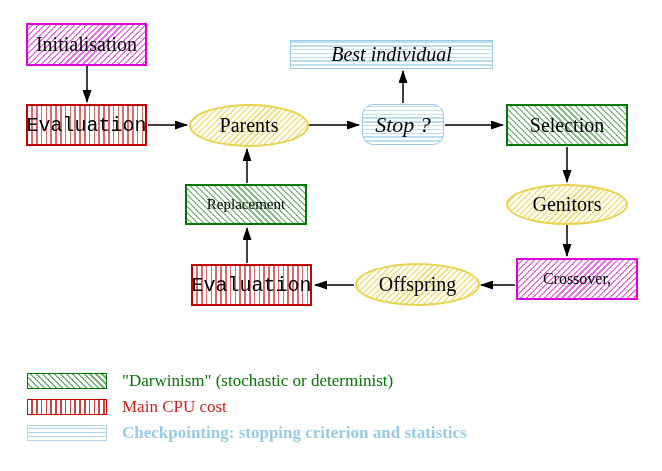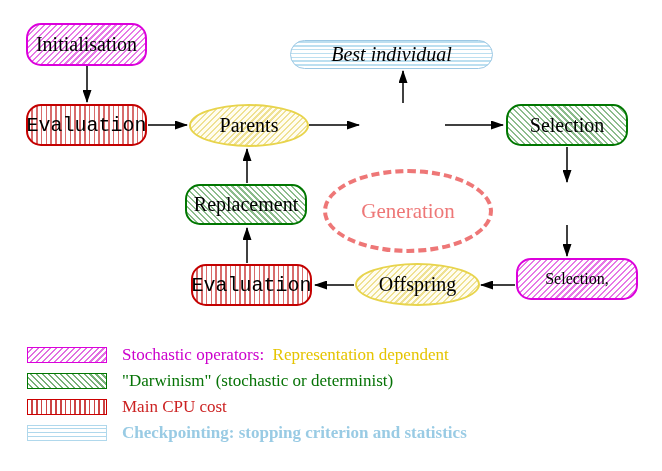--- a/index.html
+++ b/index.html
@@ -2,21 +2,21 @@
 <html><head>
 <meta charset="utf-8">
 <style>
   html,body{margin:0;padding:0;background:#fff;}
   #canvas{
     position:relative;width:662px;height:471px;background:#fff;overflow:hidden;
     font-family:"Liberation Serif","DejaVu Serif",serif;
   }
   .node{
     position:absolute;display:flex;align-items:center;justify-content:center;
-    color:#000;font-size:20px;text-align:center;box-sizing:border-box;white-space:nowrap;border-radius:15px;
+    color:#000;font-size:20px;text-align:center;box-sizing:border-box;white-space:nowrap;
   }
   
   .hatch-magenta{border:2px solid #dc00dc;
     background:repeating-linear-gradient(135deg,#fff 0 2.6px,#e678e6 2.6px 4.2px);}
   .stripe-red{border:2px solid #c40000;
     background:repeating-linear-gradient(90deg,#fff 0 3.2px,#d86c6c 3.2px 4.8px);font-family:Liberation Mono, monospace;}
   .hatch-green{border:2px solid #007700;
     background:repeating-linear-gradient(45deg,#fff 0 2.6px,#8cbc8c 2.6px 4.2px);text-align:right;}
   .stripe-cyan{border:1.5px solid #9cc8e4;
     background:repeating-linear-gradient(0deg,#fff 0 2.4px,#bcdff0 2.4px 3.8px);font-style:italic;}
@@ -72,42 +72,39 @@
   </svg>
 
   <div class="node hatch-magenta" style="left:26px;top:23px;width:121px;height:43px;">Initialisation</div>
 
   <div class="node stripe-red" style="left:26px;top:104px;width:121px;height:42px;">Evaluation</div>
 
   <div class="node hatch-yellow" style="left:189px;top:104px;width:120px;height:43px;">Parents</div>
 
   <div class="node stripe-cyan" style="left:290px;top:40px;width:203px;height:29px;">Best individual</div>
 
+  <div class="node stripe-cyan" style="left:362px;top:104px;width:82px;height:41px;border-radius:11px;font-size:22px;">Stop ?</div>
 
   <div class="node hatch-green" style="left:506px;top:104px;width:122px;height:42px;">Selection</div>
 
+  <div class="node hatch-yellow" style="left:506px;top:184px;width:122px;height:41px;">Genitors</div>
 
   <div class="node hatch-magenta two-line" style="left:516px;top:258px;width:122px;height:42px;">
     <div>
-      <div>Selection,</div>
+      <div>Crossover,</div>
     </div>
   </div>
 
   <div class="node hatch-yellow" style="left:355px;top:263px;width:125px;height:43px;text-align:right;">Offspring</div>
 
   <div class="node stripe-red" style="left:191px;top:264px;width:121px;height:42px;">Evaluation</div>
 
-  <div class="node hatch-green" style="left:185px;top:184px;width:122px;height:41px;font-size:20px;">Replacement</div>
+  <div class="node hatch-green" style="left:185px;top:184px;width:122px;height:41px;font-size:15px;">Replacement</div>
 
-  <div class="dashed-ellipse" style="left:323px;top:169px;width:162px;height:76px;">Generation</div>
 
-  <div class="legend-row" style="top:346px;">
-    <div class="swatch sw-magenta"></div>
-    <div class="legend-text"><span class="c-magenta">Stochastic operators:</span>&nbsp;&nbsp;<span class="c-gold">Representation dependent</span></div>
-  </div>
   <div class="legend-row" style="top:372px;">
     <div class="swatch sw-green"></div>
     <div class="legend-text c-green">"Darwinism" (stochastic or determinist)</div>
   </div>
   <div class="legend-row" style="top:398px;justify-content:space-between;">
     <div class="swatch sw-red"></div>
     <div class="legend-text c-red">Main CPU cost</div>
   </div>
   <div class="legend-row" style="top:424px;font-weight:bold;">
     <div class="swatch sw-cyan"></div>

